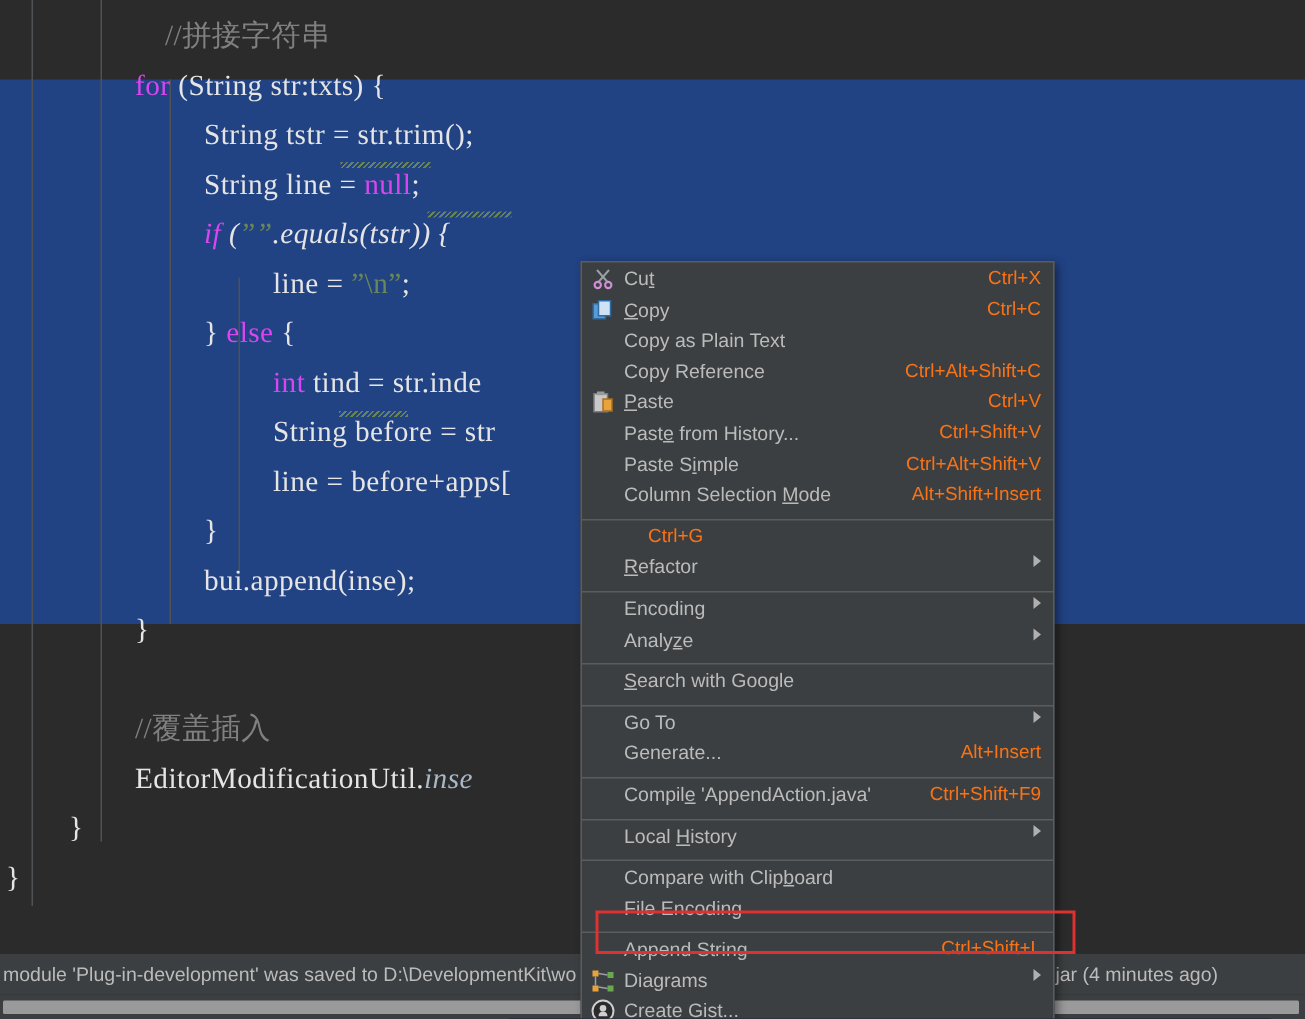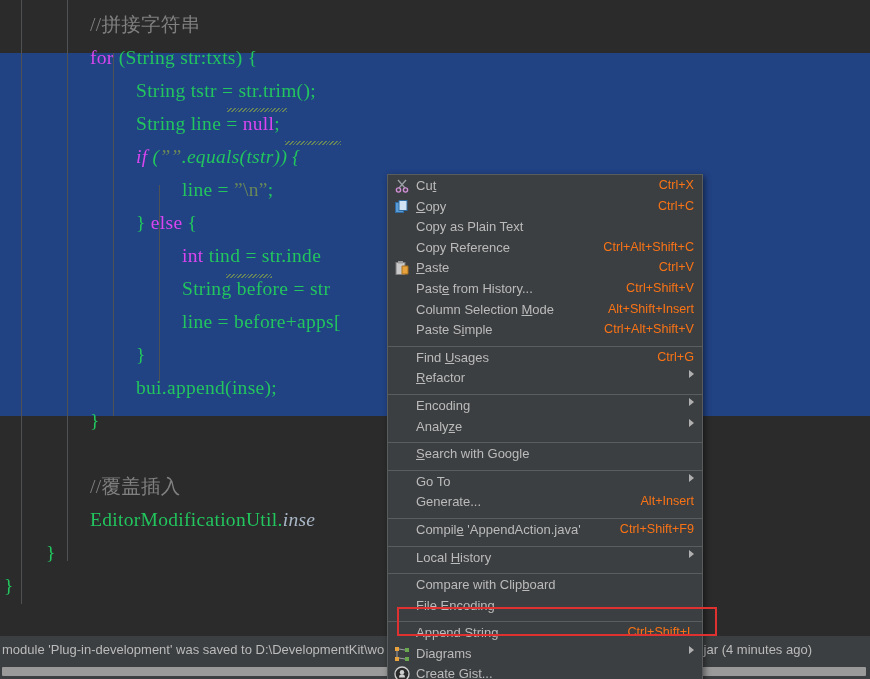--- a/index.html
+++ b/index.html
@@ -53,21 +53,21 @@
     font-family: "Liberation Serif", serif;
     font-size: 19.5px;
     color: #a9b7c6;
     letter-spacing: 0.3px;
   }
   .code-line .ind  { display: inline-block; }
   .kw   { color: #d946ef; }
   .str  { color: #6a8759; }
   .cmt  { color: #808080; }
   .ital { font-style: italic; color: #a9b7c6; margin-top: 28px; }
-  .plain{ color: #22c55e; }
+  .plain{ color: #e5e5e5; }
 
   
   .wavy {
     position: absolute;
     height: 4px;
     background-image:
       repeating-linear-gradient(135deg,
         #6a8759 0px, #6a8759 1.2px,
         transparent 1.2px, transparent 2.6px);
     opacity: .95;
@@ -186,21 +186,21 @@
   <div id="editor">
 
     <div class="sel-band" style="top:53px; height:363px;"></div>
 
     <div class="guide" style="left:21px; top:0; height:604px;"></div>
     <div class="guide" style="left:67px; top:0; height:561px;"></div>
     <div class="guide" style="left:113px; top:53px; height:363px;"></div>
     <div class="guide" style="left:159px; top:185px; height:198px;"></div>
 
     <div id="code-lines">
-        <div class="code-line" style="top: 8px;"><span class="ind" style="width: 90px;"></span><span class="cmt">//拼接字符串</span></div>
+        <div class="code-line" style="top: 8px; padding-left: 20px;"><span class="ind" style="width: 90px;"></span><span class="cmt">//拼接字符串</span></div>
         <div class="code-line" style="top: 41px;"><span class="ind" style="width: 90px;"></span><span class="kw">for</span><span class="plain"> (String str:txts) {</span></div>
         <div class="code-line" style="top: 74px;"><span class="ind" style="width: 136px;"></span><span class="plain">String tstr = str.trim();</span></div>
         <div class="code-line" style="top: 107px;"><span class="ind" style="width: 136px;"></span><span class="plain">String line = </span><span class="kw">null</span><span class="plain">;</span></div>
         <div class="code-line" style="top: 140px; font-style: italic;"><span class="ind" style="width: 136px;"></span><span class="kw">if</span><span class="plain"> (</span><span class="str">””</span><span class="plain">.equals(tstr)) {</span></div>
         <div class="code-line" style="top: 173px;"><span class="ind" style="width: 182px;"></span><span class="plain">line = </span><span class="str">”\n”</span><span class="plain">;</span></div>
         <div class="code-line" style="top: 206px;"><span class="ind" style="width: 136px;"></span><span class="plain">} </span><span class="kw">else</span><span class="plain"> {</span></div>
         <div class="code-line" style="top: 239px;"><span class="ind" style="width: 182px;"></span><span class="kw">int</span><span class="plain"> tind = str.inde</span></div>
         <div class="code-line" style="top: 272px;"><span class="ind" style="width: 182px;"></span><span class="plain">String before = str</span></div>
         <div class="code-line" style="top: 305px;"><span class="ind" style="width: 182px;"></span><span class="plain">line = before+apps[</span></div>
         <div class="code-line" style="top: 338px;"><span class="ind" style="width: 136px;"></span><span class="plain">}</span></div>
@@ -258,32 +258,31 @@
         <span class="lbl"><u>P</u>aste</span>
         <span class="acc">Ctrl+V</span>
       </div>
       <div class="mi">
         <span class="ico"></span>
         <span class="lbl">Past<u>e</u> from History...</span>
         <span class="acc">Ctrl+Shift+V</span>
       </div>
       <div class="mi">
         <span class="ico"></span>
+        <span class="lbl">Paste S<u>i</u>mple</span>
+        <span class="acc">Ctrl+Alt+Shift+V</span>
+      </div>
+      <div class="mi">
+        <span class="ico"></span>
         <span class="lbl">Column Selection <u>M</u>ode</span>
         <span class="acc">Alt+Shift+Insert</span>
       </div>
-      <div class="mi">
-        <span class="ico"></span>
-        <span class="lbl">Paste S<u>i</u>mple</span>
-        <span class="acc">Ctrl+Alt+Shift+V</span>
-      </div>
-      <div class="sep"></div>
-      <div class="mi">
-        <span class="ico"></span>
-        <span class="lbl">Find <u>U</u>sages</span>
+      <div class="sep"></div>
+      <div class="mi">
+        <span class="ico"></span>
         <span class="acc">Ctrl+G</span>
       </div>
       <div class="mi">
         <span class="ico"></span>
         <span class="lbl"><u>R</u>efactor</span>
         <span class="arrow"></span>
       </div>
       <div class="sep"></div>
       <div class="mi">
         <span class="ico"></span>

